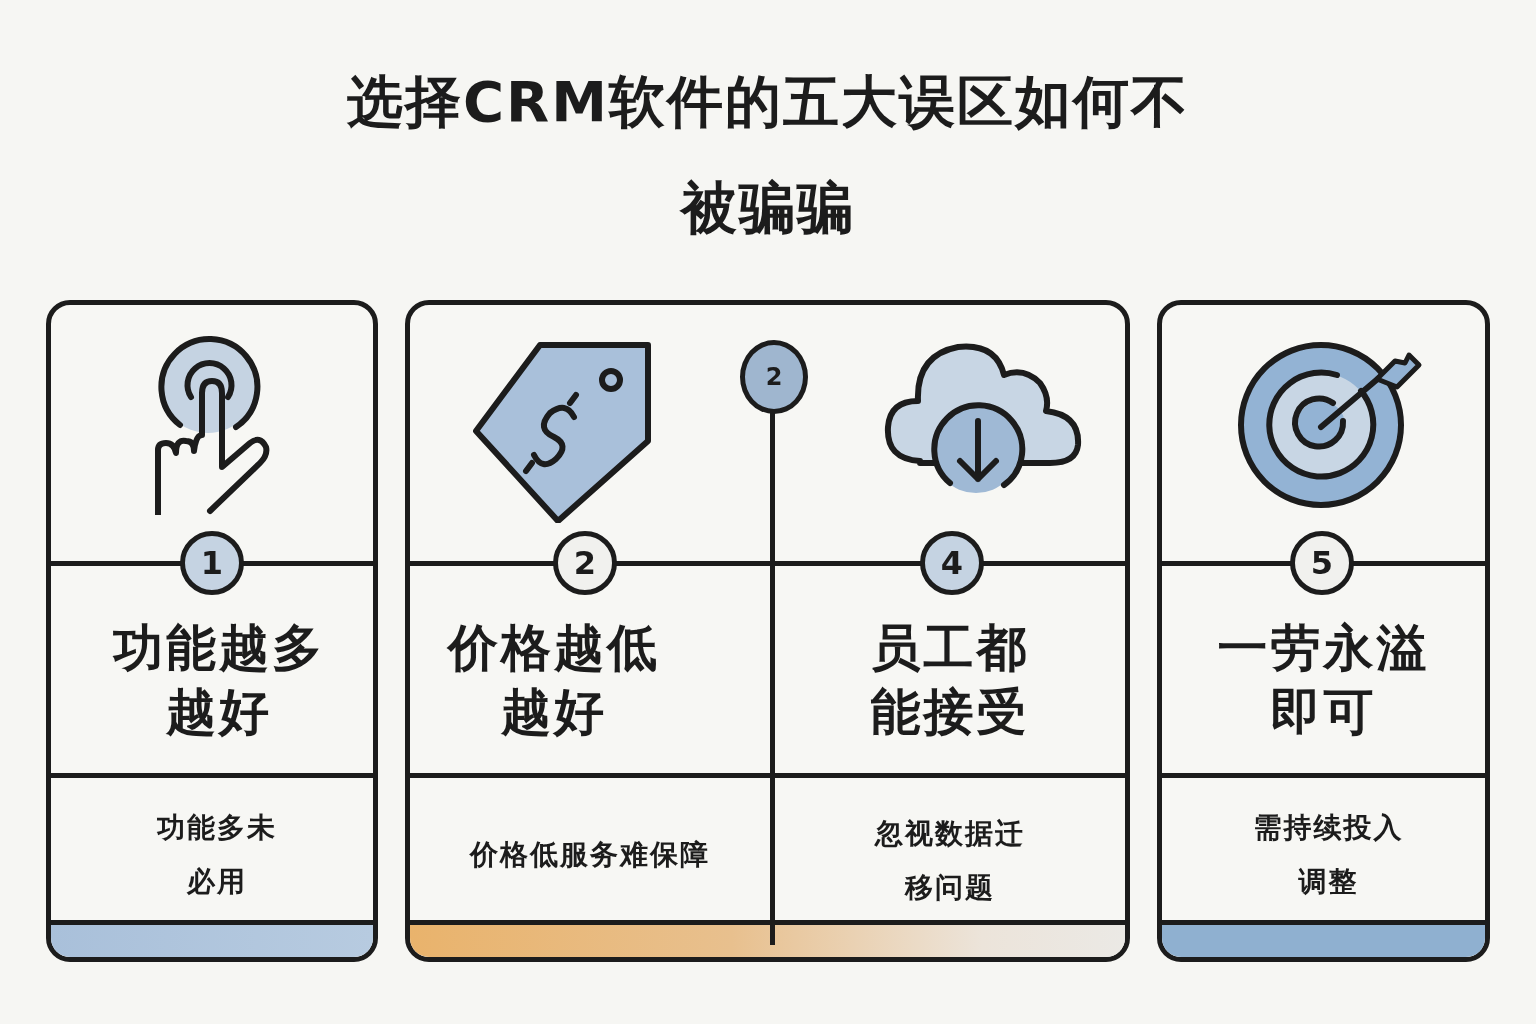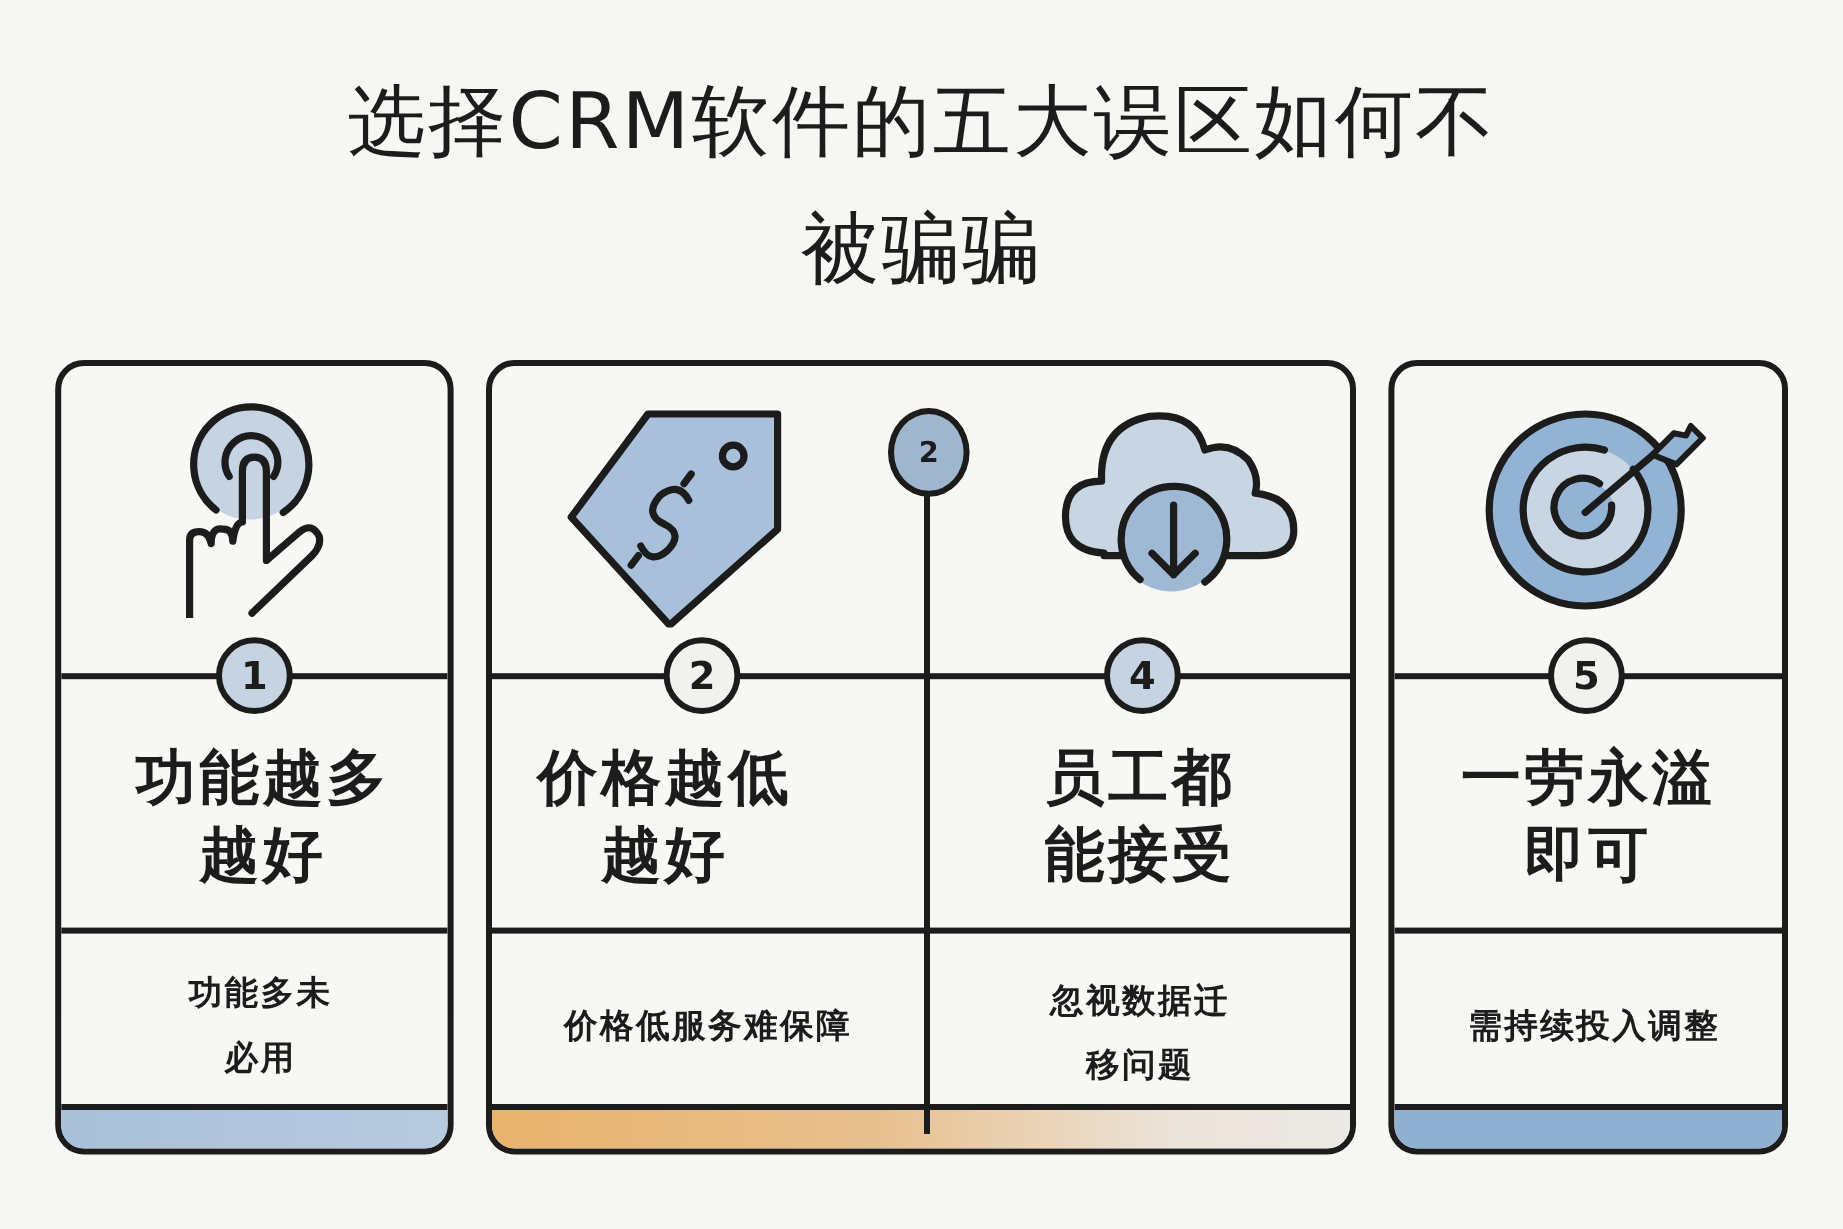--- a/index.html
+++ b/index.html
@@ -1,19 +1,19 @@
 <!DOCTYPE html>
 <html><head>
 <meta charset="utf-8">
 <style>
   html,body{margin:0;padding:0;}
   body{width:1536px;height:1024px;background:#f6f6f3;position:relative;overflow:hidden;
        font-family:"DejaVu Sans","Liberation Sans",sans-serif;color:#1c1c1c;}
-  .title{position:absolute;left:0;width:1536px;text-align:center;font-weight:normal;
-         font-size:65px;letter-spacing:2px;line-height:100px;}
+  .title{position:absolute;left:0;width:1536px;text-align:center;font-weight:bold;
+         font-size:56px;letter-spacing:2px;line-height:100px;}
   .t1{top:52px;}
   .t2{top:158px;}
   .card{position:absolute;top:300px;height:662px;border:5px solid #1c1c1c;border-radius:24px;
         box-sizing:border-box;background:#f7f7f4;overflow:hidden;}
   .strip{position:absolute;left:0;right:0;bottom:0;height:32px;border-top:5px solid #1c1c1c;}
   .hline{position:absolute;left:0;right:0;height:5px;background:#1c1c1c;}
   .vline{position:absolute;width:5px;background:#1c1c1c;}
   .cell{position:absolute;display:flex;align-items:center;justify-content:center;text-align:center;}
   .heading{font-size:50px;font-weight:bold;line-height:64px;letter-spacing:3px;}
   .desc{font-size:28px;font-weight:bold;line-height:54px;letter-spacing:2px;}
@@ -98,17 +98,17 @@
     <path d="M84,86 L150,30" stroke="#1c1c1c" stroke-width="6" stroke-linecap="round"></path>
     <path d="M140,38 L158,20 L168,22 L172,14 L182,24 L176,30 L160,46 Z" fill="#93b3d4" stroke="#1c1c1c" stroke-width="5" stroke-linejoin="round"></path>
   </svg>
   <div class="hline" style="top:256px;"></div>
   <div class="hline" style="top:468px;"></div>
   <div class="badge" style="left:128px;top:226px;background:#f1f1ee;">5</div>
   <div class="cell heading" style="left:0;right:0;top:300px;height:150px;flex-direction:column;">
     <span>一劳永溢</span>
     <span>即可</span>
   </div>
-  <div class="cell desc" style="left:10px;right:0;top:490px;height:120px;flex-direction:row;">
+  <div class="cell desc" style="left:10px;right:0;top:490px;height:120px;flex-direction:column;">
     <span>需持续投入</span>
     <span>调整</span>
   </div>
 </div>
 
 </body></html>

